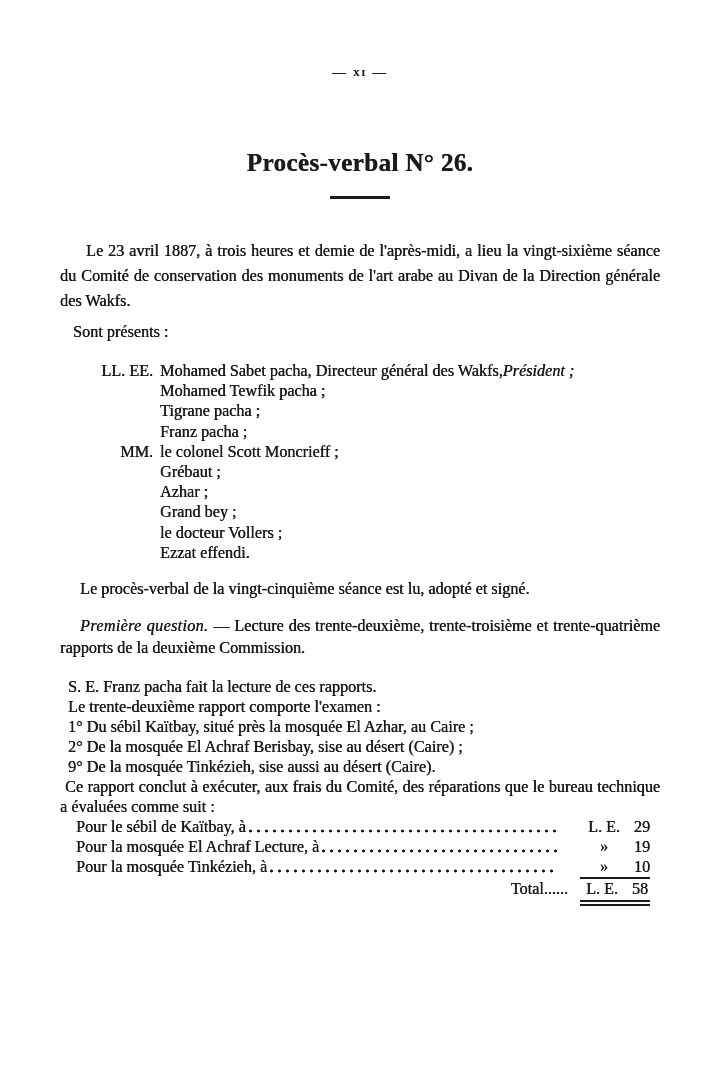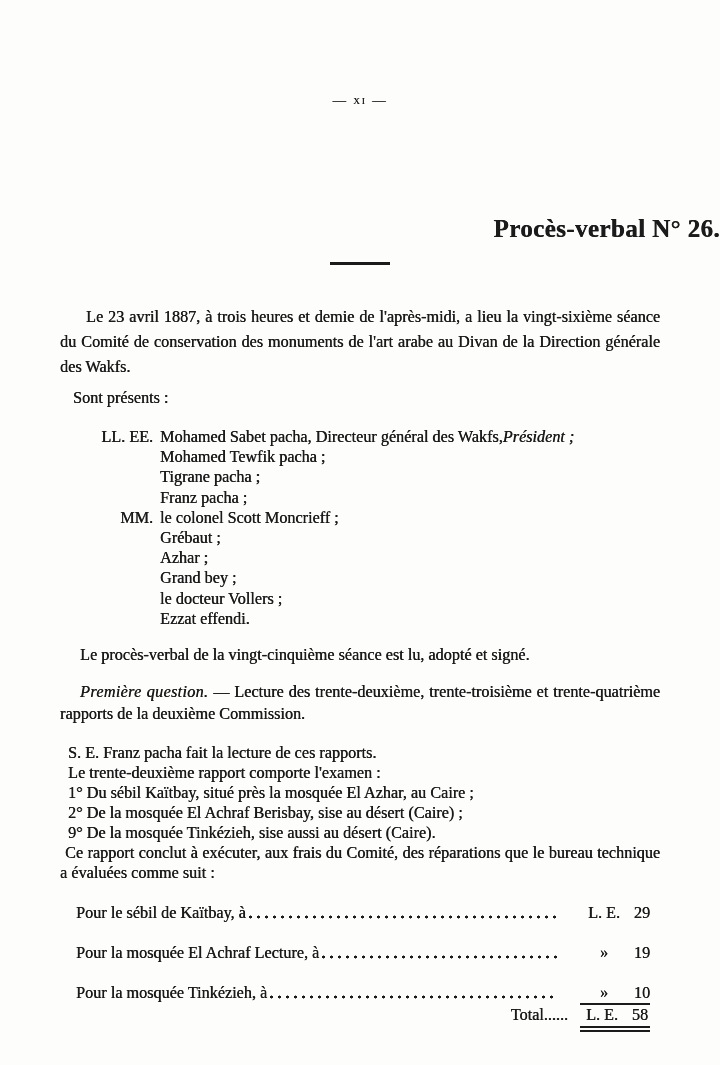--- a/index.html
+++ b/index.html
@@ -9,31 +9,31 @@
     height: 1065px;
     background: #fdfdfb;
     color: #1b1b1b;
     font-family: "Liberation Serif", "DejaVu Serif", serif;
     overflow: hidden;
     text-shadow: 0.35px 0.25px 0 currentColor;
   }
   .content { margin: 0 60px; }
 
   .page-number {
-    padding-top: 92px;
+    padding-top: 64px;
     text-align: center;
-    font-weight: normal;
+    font-weight: bold;
     font-size: 13.5px;
     line-height: 15px;
     font-variant: small-caps;
     letter-spacing: 2px;
   }
   .title {
-    margin: 108px 0 0;
-    text-align: right;
+    margin: 70px 0 0;
+    text-align: center;
     font-weight: bold;
     font-size: 25px;
     line-height: 27px;
     letter-spacing: 0.4px;
   }
   .title-rule {
     width: 60px;
     height: 3px;
     background: #1b1b1b;
     margin: 20px auto 0;
@@ -84,21 +84,20 @@
     text-indent: 5px;
     text-align: justify;
   }
 
   .costs { line-height: 20px; }
   .cost-row {
     display: flex;
     align-items: baseline;
     padding-left: 16px;
     padding-right: 10px;
-    margin-top: 20px;
   }
   .cost-label { flex: none; white-space: nowrap; }
   .leader {
     flex: 1 1 auto;
     align-self: flex-end;
     height: 6px;
     margin: 0 26px 3px 2px;
     background-image: radial-gradient(circle at 2.5px 3px, #1b1b1b 1.25px, transparent 1.8px);
     background-size: 8px 6px;
     background-repeat: repeat-x;

